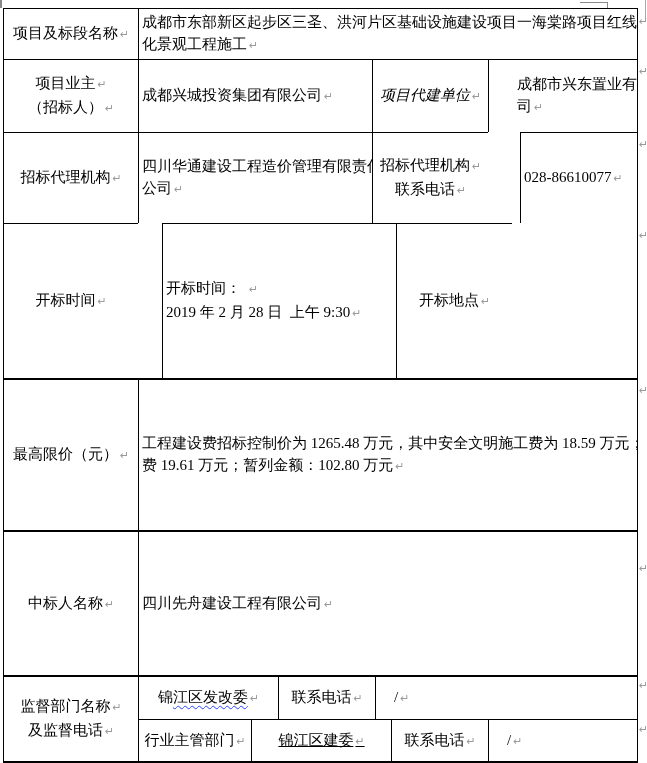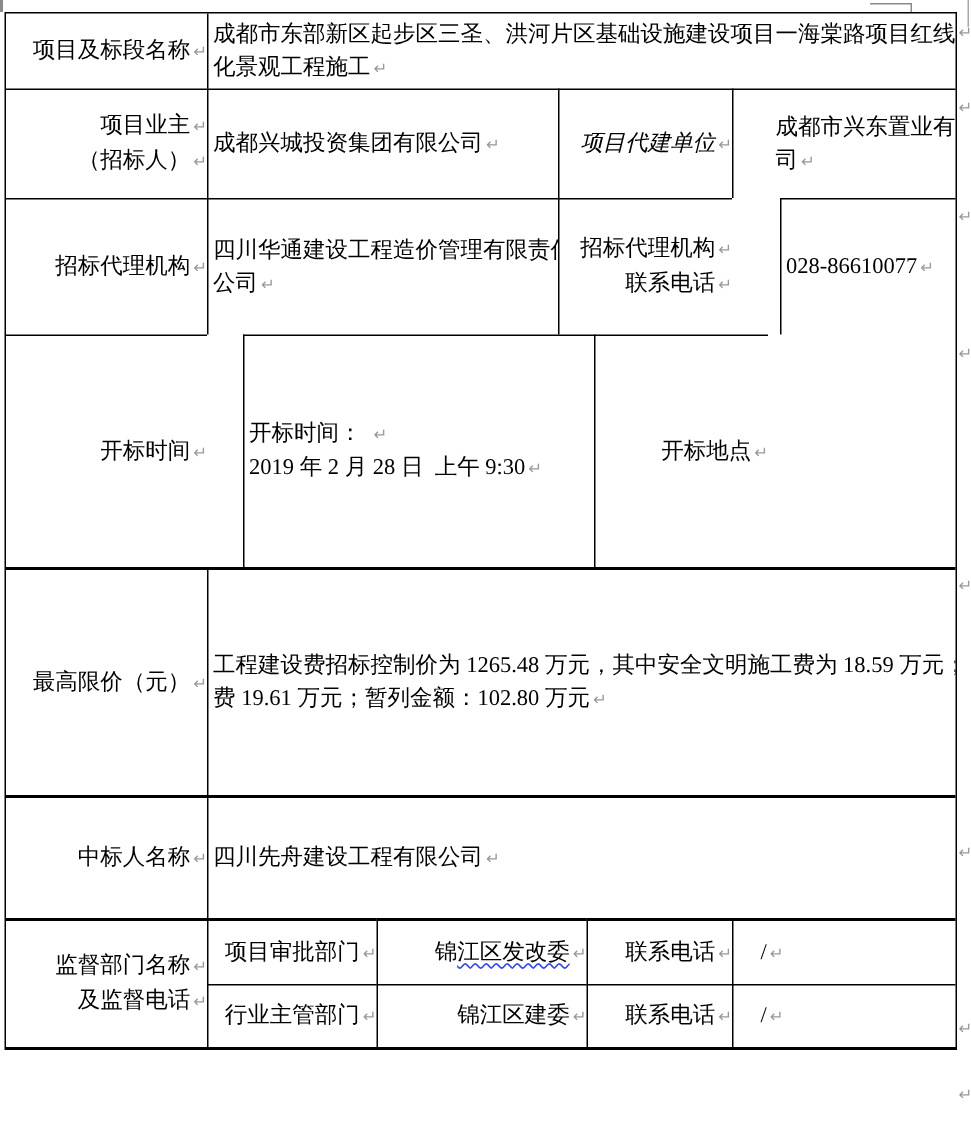--- a/index.html
+++ b/index.html
@@ -8,21 +8,21 @@
     font-family:"Liberation Serif","DejaVu Serif",serif;
     font-size:15px;line-height:22px;color:#000;
   }
   .tbl{position:absolute;left:3px;top:8px;width:633px;background:#fff;
        border:1px solid #000;border-bottom-width:2px;}
   .row{display:flex;align-items:stretch;}
   .cell{box-sizing:border-box;overflow:hidden;}
   .bl{border-left:1px solid #000;}
   .bt{border-top:1px solid #000;}
   .bt2{border-top:2px solid #000;}
-  .label{display:flex;flex-direction:column;align-items:flex-end;justify-content:center;text-align:center;}
+  .label{display:flex;flex-direction:column;align-items:center;justify-content:center;text-align:center;}
   .content{display:flex;flex-direction:column;justify-content:center;padding:0 4px 0 3px;}
   .line{white-space:pre;}
   .mark{color:#9a9a9a;font-size:11px;margin-left:2px;font-family:"DejaVu Sans",sans-serif;}
   .mark.gap{margin-left:8px;}
   .row-end-mark{position:absolute;left:639px;color:#9a9a9a;font-size:11px;font-family:"DejaVu Sans",sans-serif;}
   .blue-wavy{text-decoration-line:underline;text-decoration-style:wavy;text-decoration-color:#2b43ff;text-decoration-thickness:1px;text-underline-offset:3px;}
   .deco{position:absolute;background:#8a8a8a;}
 </style>
 </head>
 <body>
@@ -103,54 +103,51 @@
   <div class="row" style="height:152px;">
     <div class="cell label bt2" style="width:134px;">
       <div class="line"><span>最高限价（元）</span><span class="mark">↵</span></div>
     </div>
     <div class="cell content bl bt2" style="flex:1;">
       <div class="line"><span>工程建设费招标控制价为 1265.48 万元，其中安全文明施工费为 18.59 万元；</span></div>
       <div class="line"><span>费 19.61 万元；暂列金额：102.80 万元</span><span class="mark">↵</span></div>
     </div>
   </div>
 
-  <div class="row" style="height:82px;">
+  <div class="row" style="height:145px;">
     <div class="cell label bt2" style="width:134px;">
       <div class="line"><span>中标人名称</span><span class="mark">↵</span></div>
     </div>
     <div class="cell content bl bt2" style="flex:1;">
       <div class="line"><span>四川先舟建设工程有限公司</span><span class="mark">↵</span></div>
     </div>
   </div>
 
   <div class="row" style="height:86px;">
     <div class="cell label bt2" style="width:134px;">
       <div class="line"><span>监督部门名称</span><span class="mark">↵</span></div>
       <div class="line"><span>及监督电话</span><span class="mark">↵</span></div>
     </div>
     <div style="flex:1;display:flex;flex-direction:column;">
       <div class="row" style="height:44px;">
-        <div class="cell label bl bt2" style="width:113px;">
-          <div class="line"><span>项目审批部门</span><span class="mark">↵</span></div>
-        </div>
         <div class="cell label bl bt2" style="width:140px;">
           <div class="line"><span>锦</span><span class="blue-wavy">江区发改委</span><span class="mark">↵</span></div>
         </div>
         <div class="cell label bl bt2" style="width:97px;">
           <div class="line"><span>联系电话</span><span class="mark">↵</span></div>
         </div>
         <div class="cell content bl bt2" style="flex:1;padding-left:18px;">
           <div class="line"><span>/</span><span class="mark">↵</span></div>
         </div>
       </div>
       <div class="row" style="height:42px;">
         <div class="cell label bl bt" style="width:113px;">
           <div class="line"><span>行业主管部门</span><span class="mark">↵</span></div>
         </div>
-        <div class="cell label bl bt" style="width:140px;">
+        <div class="cell label bl bt" style="width:140px;text-decoration:underline;">
           <div class="line"><span>锦江区建委</span><span class="mark">↵</span></div>
         </div>
         <div class="cell label bl bt" style="width:97px;">
           <div class="line"><span>联系电话</span><span class="mark">↵</span></div>
         </div>
         <div class="cell content bl bt" style="flex:1;padding-left:18px;">
           <div class="line"><span>/</span><span class="mark">↵</span></div>
         </div>
       </div>
     </div>

